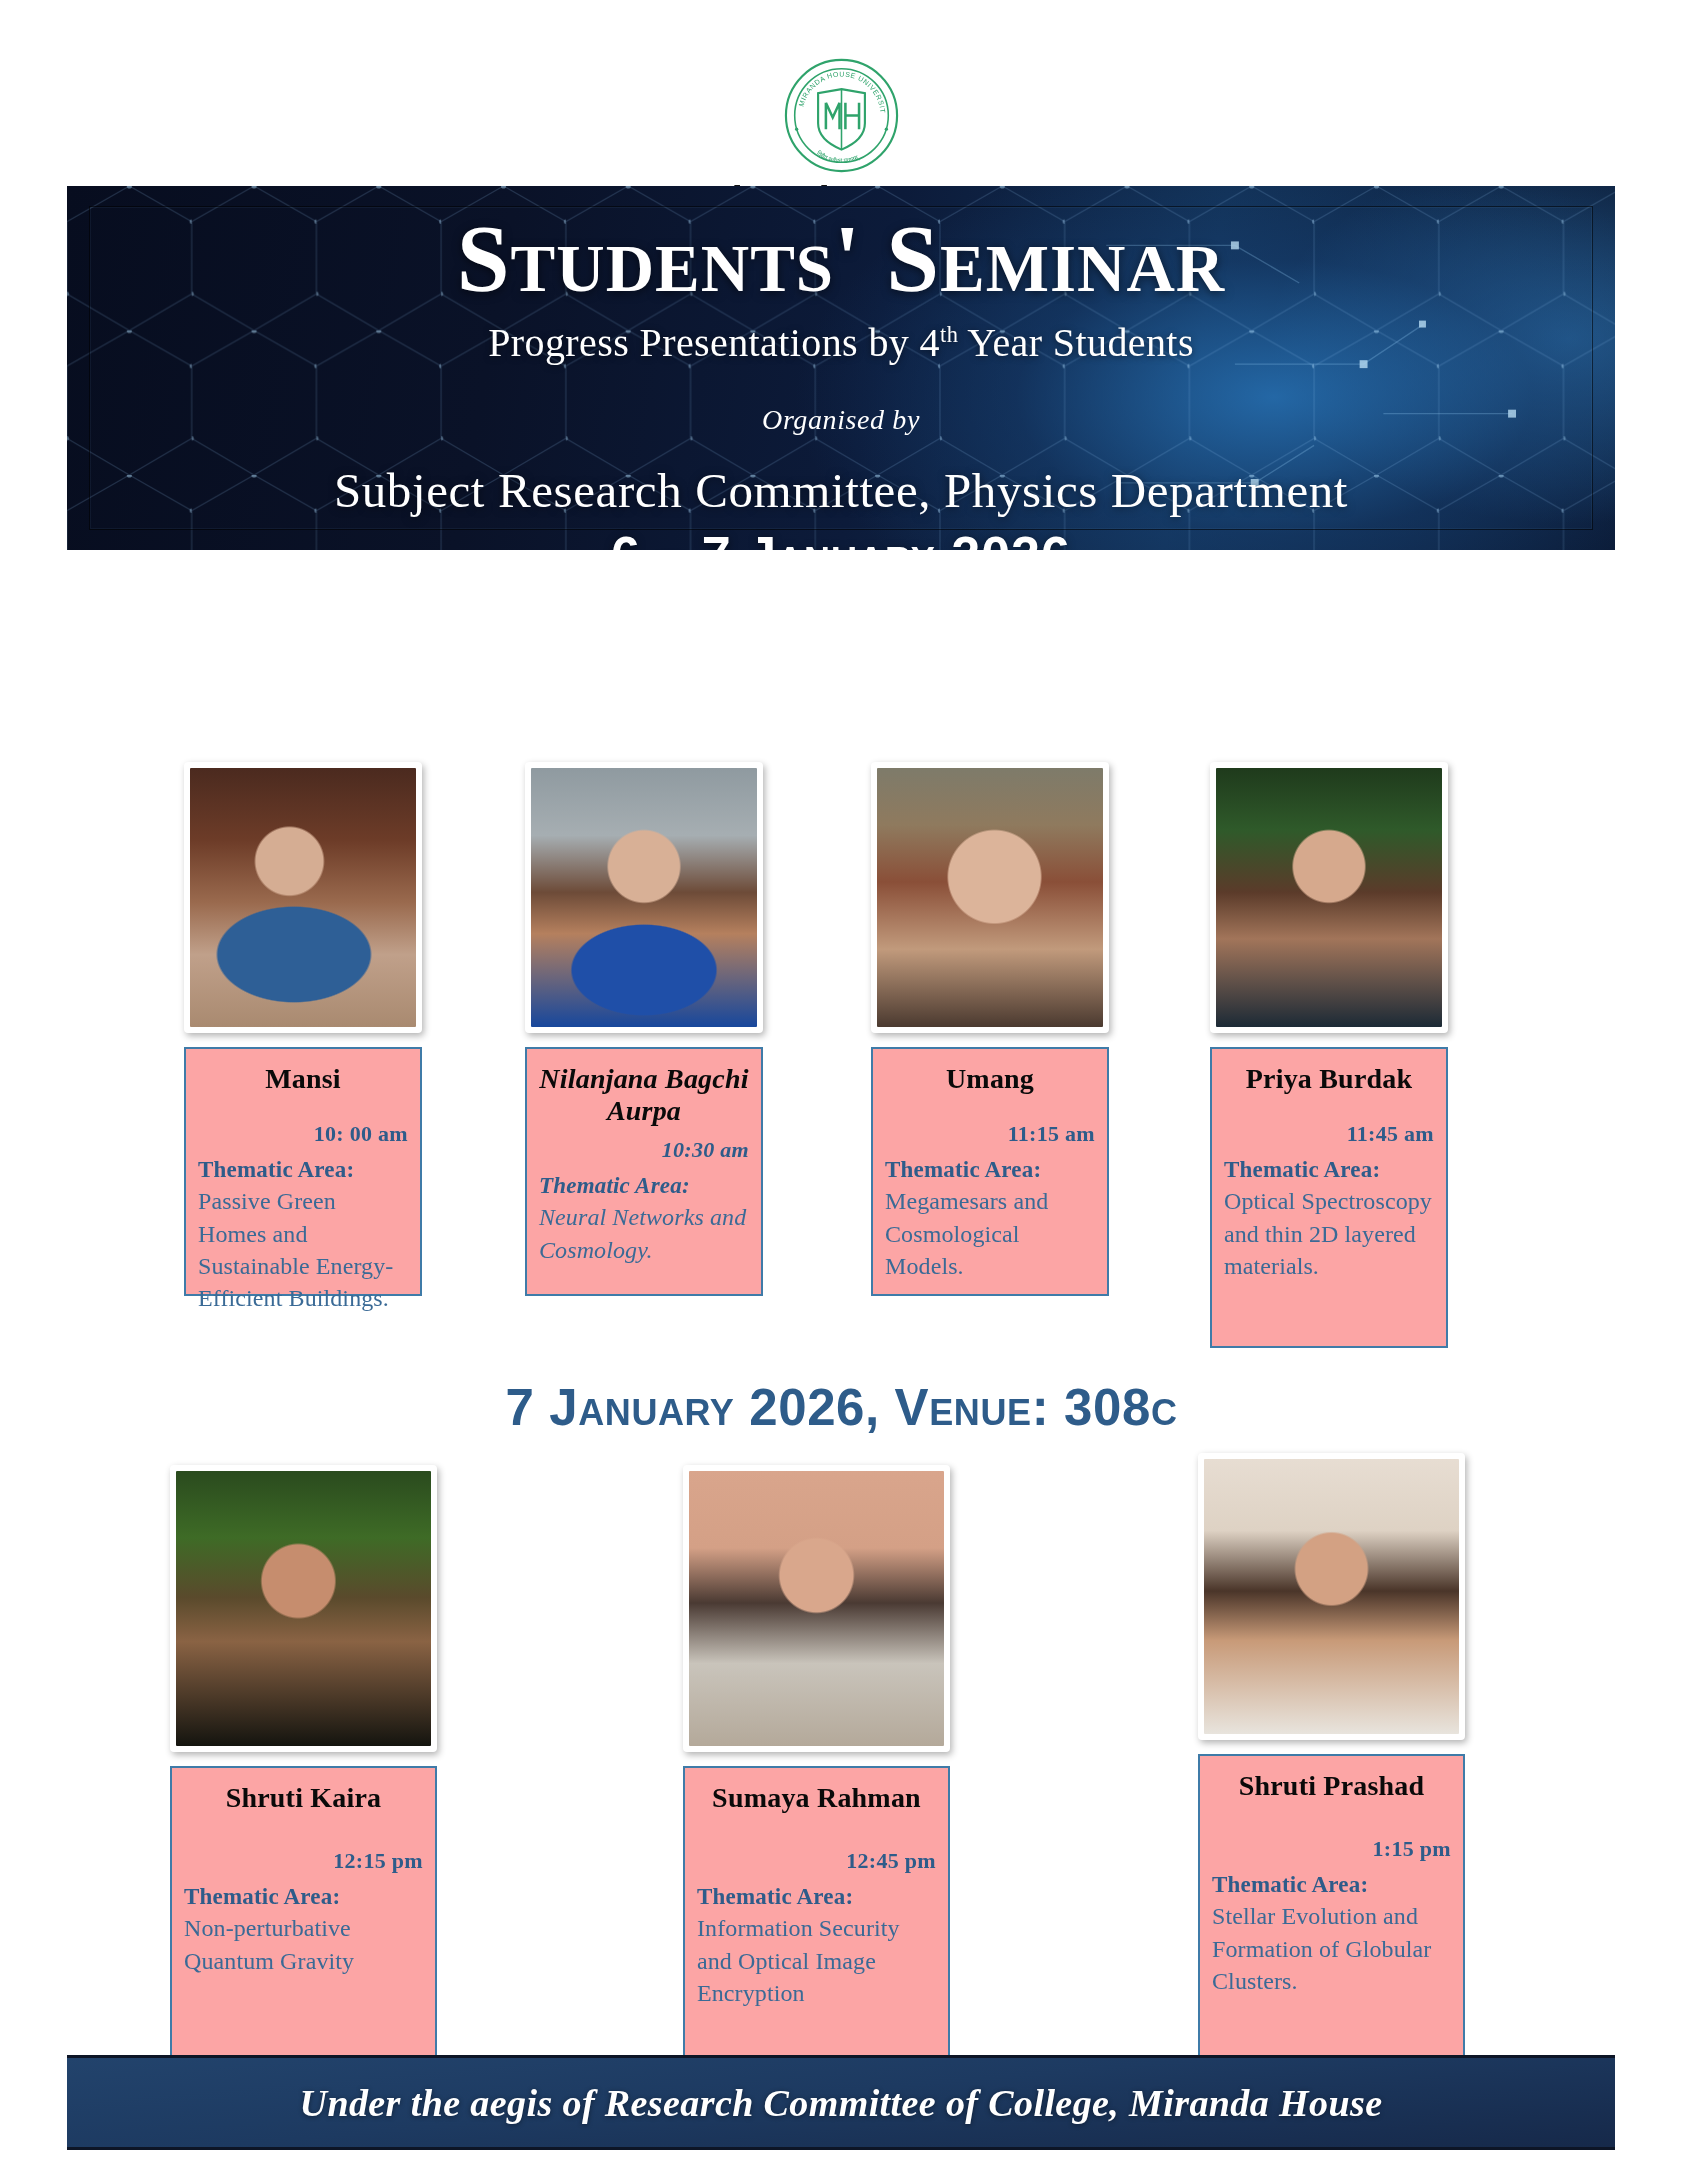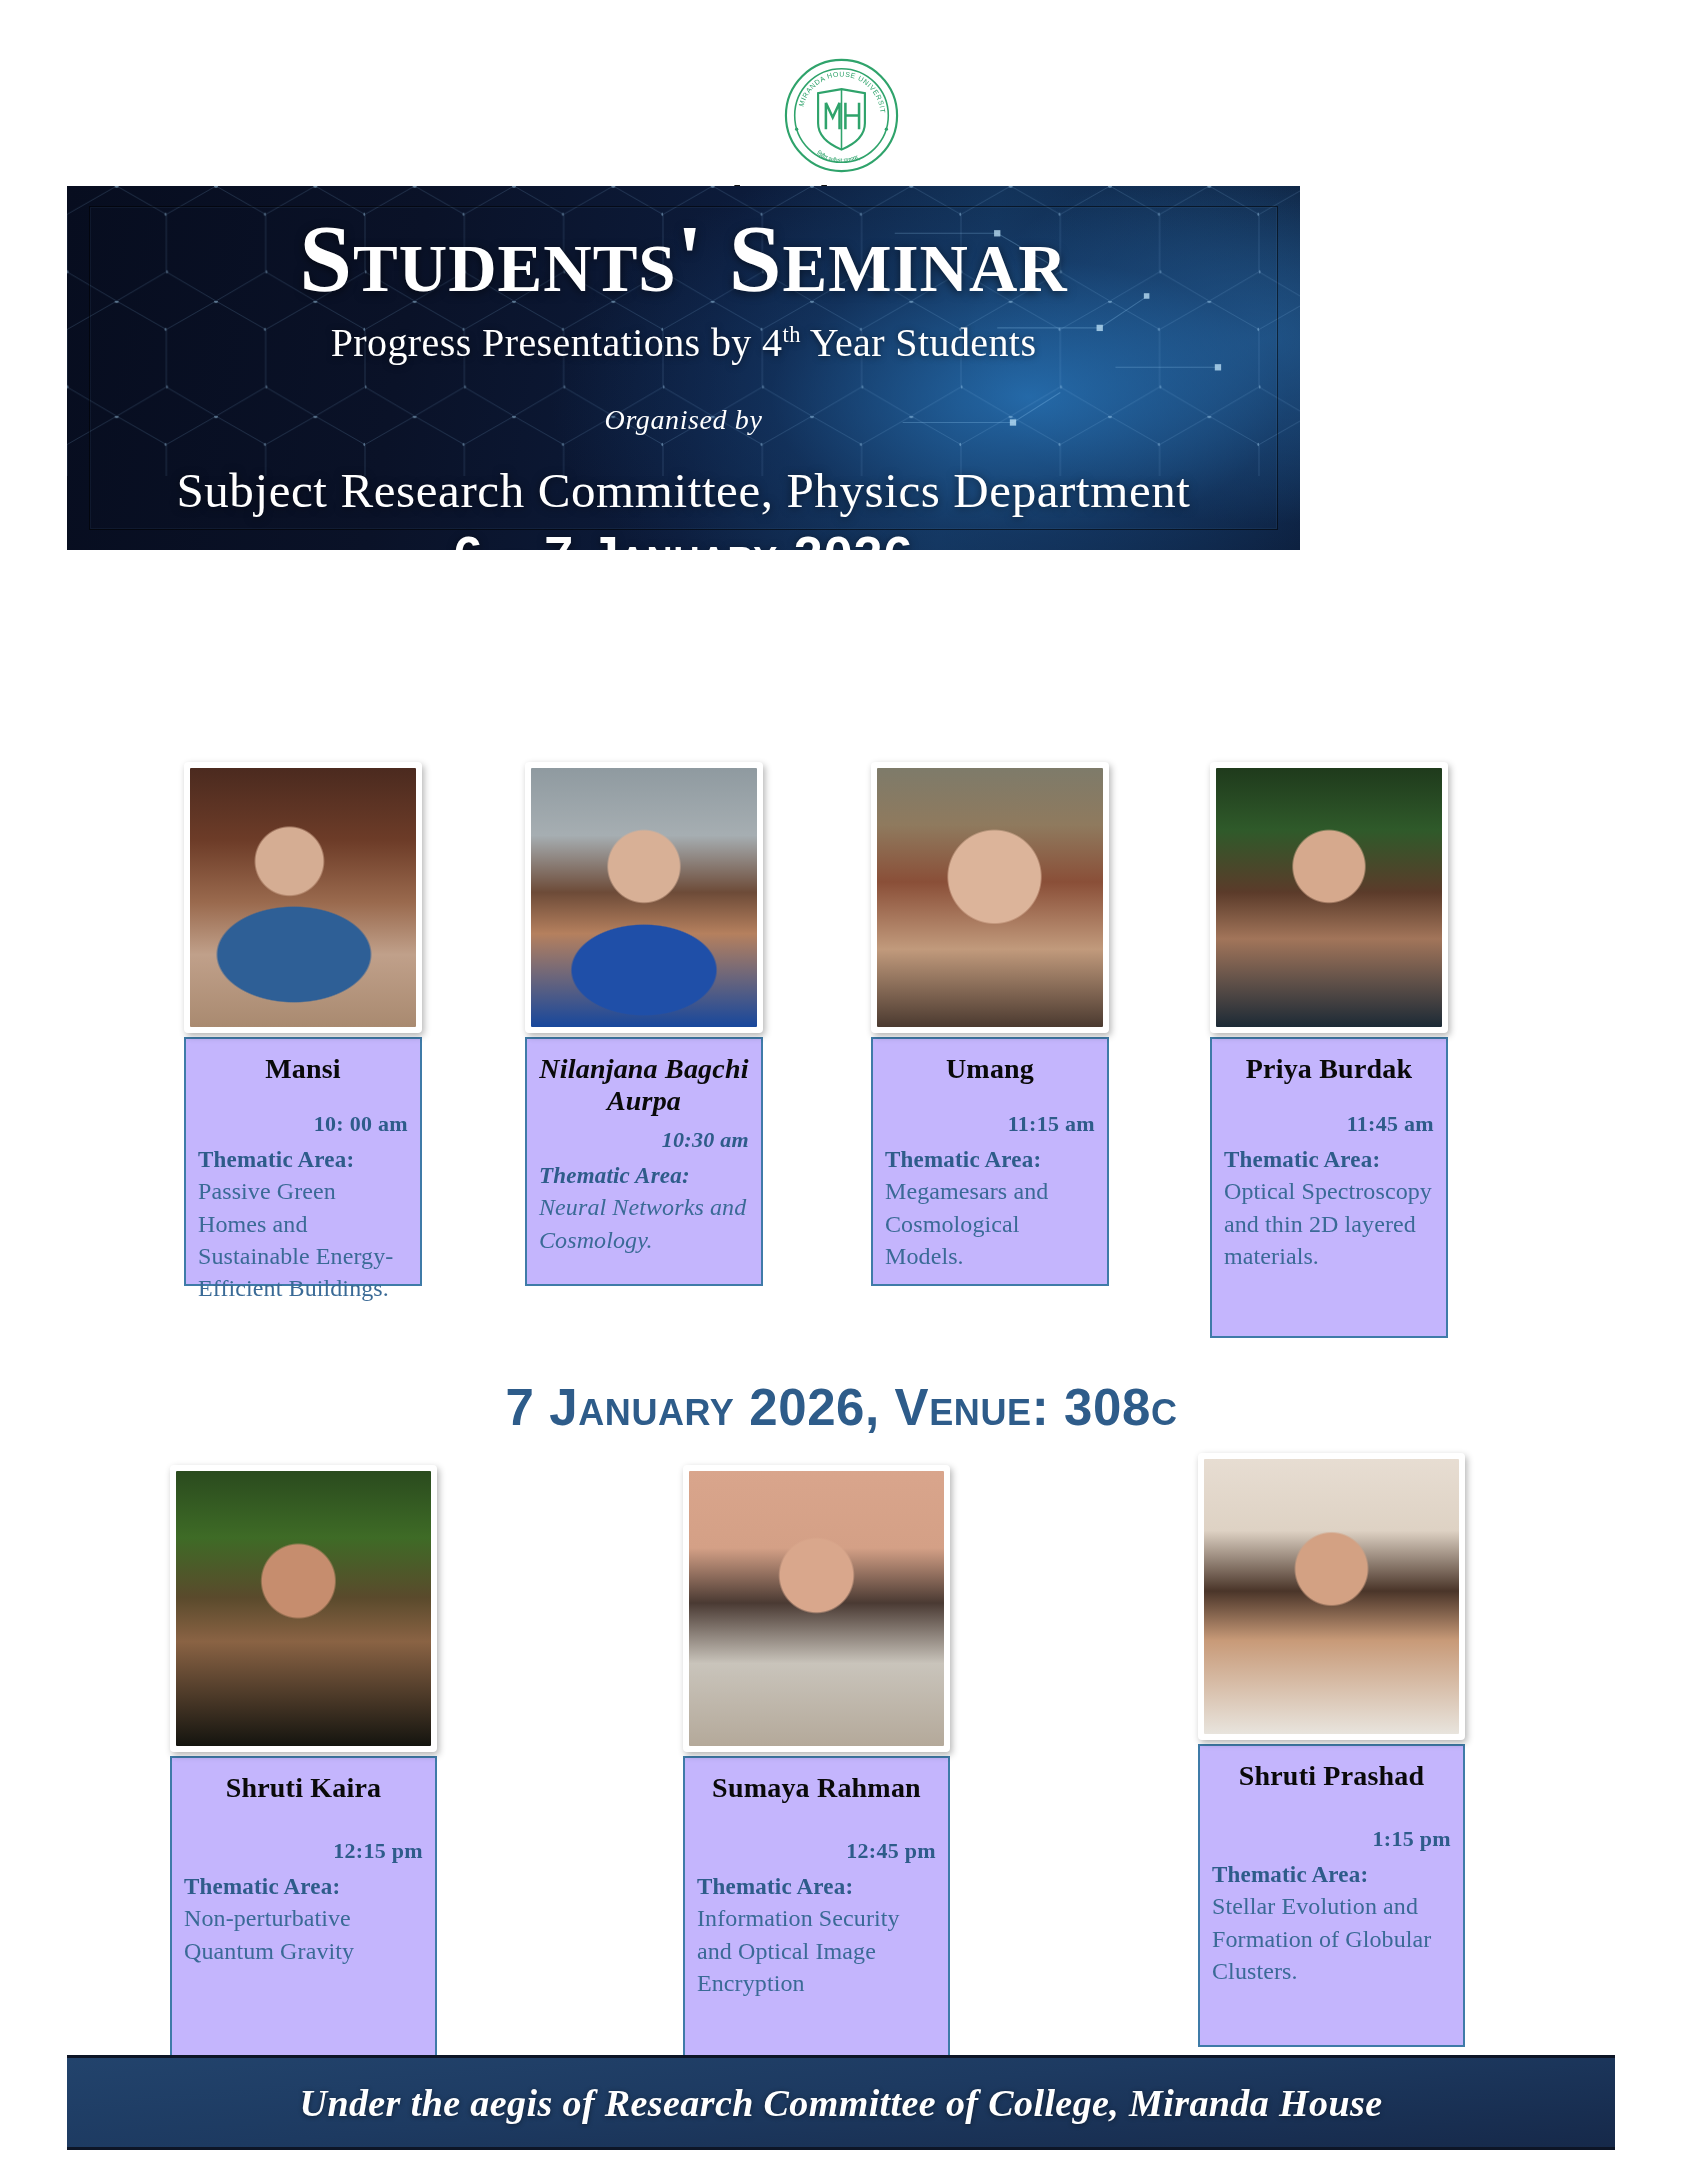--- a/index.html
+++ b/index.html
@@ -45,21 +45,21 @@
     letter-spacing: 1.2px;
     color: #1c1c1c;
     margin-top: 3px;
   }
 
   
   .banner {
     position: absolute;
     left: 67px;
     top: 186px;
-    width: 1233px;
+    width: 1548px;
     height: 364px;
     background:
       radial-gradient(ellipse 614px 327px at 78% 58%, rgba(41,120,190,0.78) 0%, rgba(24,70,125,0.40) 42%, rgba(10,22,48,0.0) 78%),
       radial-gradient(ellipse 416px 257px at 97% 42%, rgba(60,150,220,0.50) 0%, rgba(10,25,52,0) 72%),
       linear-gradient(100deg, #070d1f 0%, #0a1228 28%, #0c1b3a 52%, #123054 72%, #0b1a35 100%);
     overflow: hidden;
   }
   .banner-inner-border {
     position: absolute;
     left: 22px;
@@ -143,25 +143,25 @@
     box-shadow: 2px 3px 7px rgba(0,0,0,0.30);
     display: inline-block;
   }
   .photo {
     display: block;
     background-size: cover;
     background-position: center top;
     border-radius: 1px;
   }
   .info-card {
-    background: #c4b5fd;
+    background: #fca5a5;
     border: 2px solid #3f7ba8;
     box-sizing: border-box;
     padding: 14px 12px 20px 12px;
-    margin-top: 0;
+    margin-top: 10px;
   }
   .stu-name {
     text-align: center;
     font-family: "Liberation Serif", serif;
     font-weight: bold;
     font-size: 28px;
     color: #0a0a0a;
     line-height: 1.15;
     letter-spacing: 0.2px;
   }

